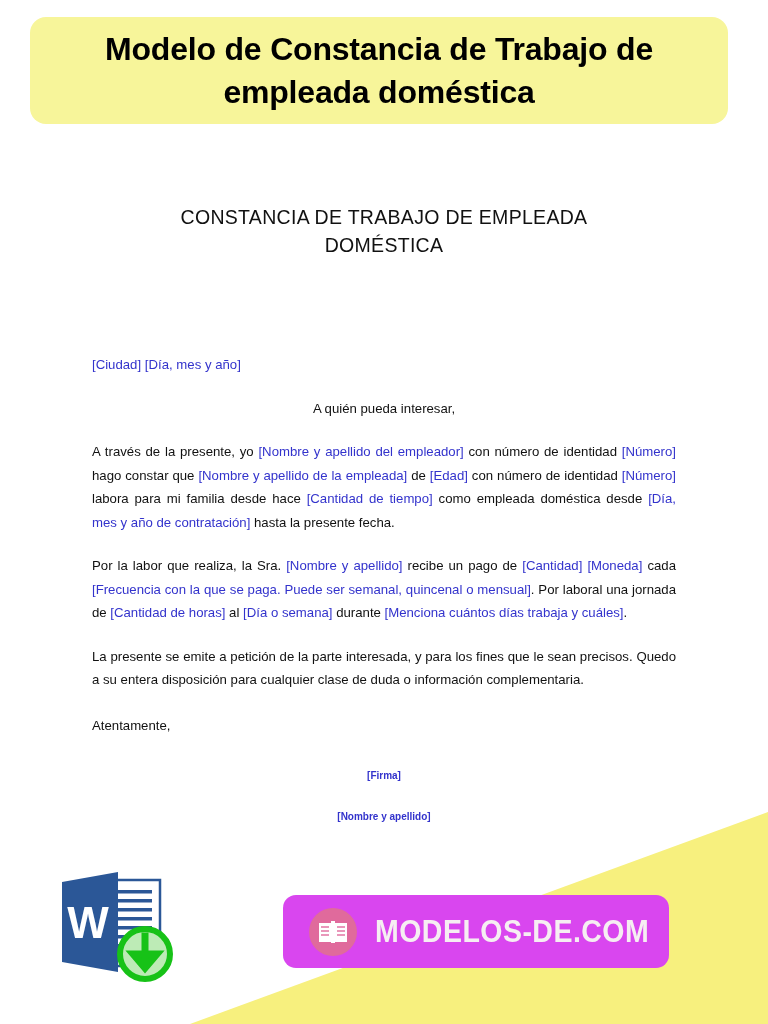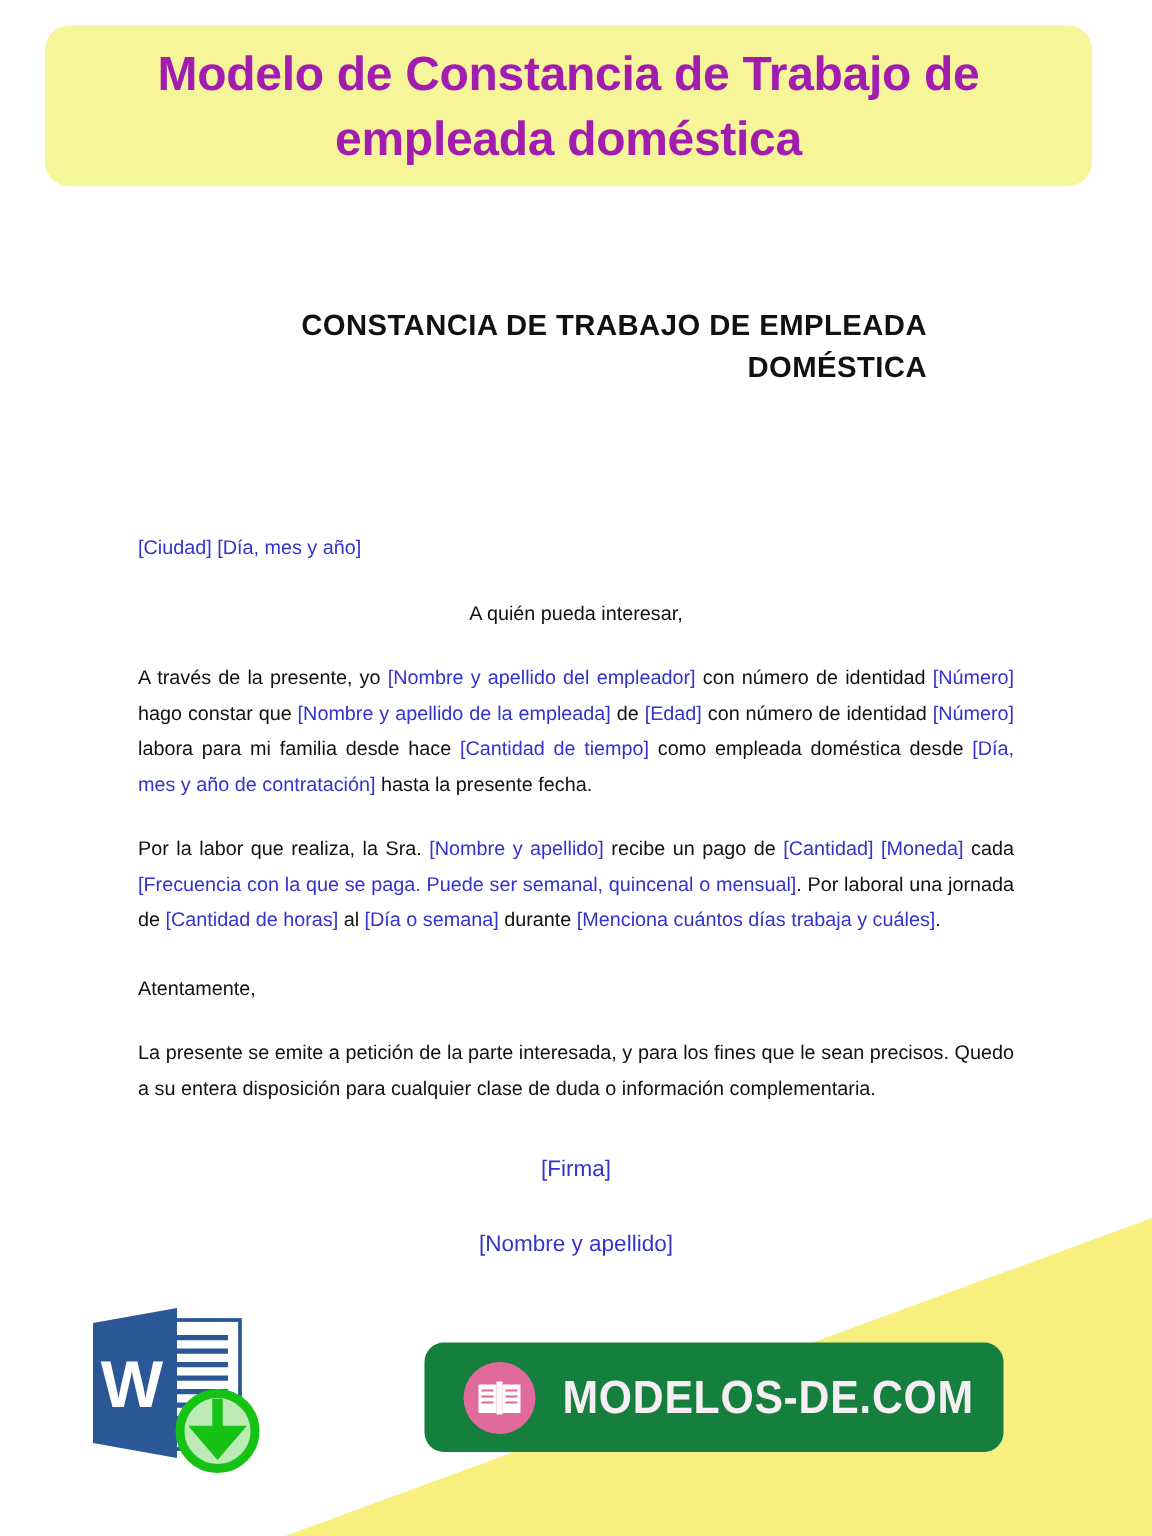--- a/index.html
+++ b/index.html
@@ -41,45 +41,45 @@
     background: #f7f59a;
     border-radius: 16px;
     display: flex;
     align-items: center;
     justify-content: center;
     z-index: 3;
   }
   .header-title {
     margin: 0;
     padding: 0 28px;
-    color: #a21caf;
+    color: #000000;
     font-family: "Liberation Sans", sans-serif;
     font-weight: bold;
     font-size: 32px;
     line-height: 1.32;
     text-align: center;
     letter-spacing: -0.2px;
   }
 
   
   .doc {
     position: absolute;
     left: 0;
     top: 150px;
     width: 768px;
     z-index: 2;
   }
 
   .doc-title {
     margin: 0;
     padding: 54px 150px 0 150px;
-    text-align: right;
+    text-align: center;
     color: #111111;
     font-family: "Liberation Sans", sans-serif;
-    font-weight: bold;
+    font-weight: normal;
     font-size: 19.5px;
     line-height: 1.42;
     letter-spacing: 0.3px;
   }
 
   .doc-body {
     margin: 0 auto;
     width: 584px;
     padding-top: 10px;
     font-family: "Liberation Sans", sans-serif;
@@ -106,22 +106,22 @@
     color: #3333cc;
   }
 
   .sign-block {
     margin-top: 30px;
     text-align: center;
   }
   .sign-line {
     margin: 0 0 23px 0;
     color: #3333cc;
-    font-weight: normal;
-    font-size: 15px;
+    font-weight: bold;
+    font-size: 10px;
   }
   .sign-line:last-child { margin-bottom: 0; }
 
   .closing { margin-top: 22px; text-align: left; }
 
   
   .footer {
     position: absolute;
     left: 0;
     bottom: 0;
@@ -137,21 +137,21 @@
     width: 124px;
     height: 118px;
   }
 
   .brand-button {
     position: absolute;
     left: 283px;
     bottom: 56px;
     width: 386px;
     height: 73px;
-    background: #15803d;
+    background: #d946ef;
     border-radius: 13px;
     display: flex;
     align-items: center;
     padding-left: 26px;
     box-sizing: border-box;
   }
   .brand-circle {
     width: 48px;
     height: 48px;
     border-radius: 50%;
@@ -195,23 +195,23 @@
       <p class="date-line">
         <span class="ph">[Ciudad]</span><span> </span><span class="ph">[Día, mes y año]</span>
       </p>
 
       <p class="p salutation">A quién pueda interesar,</p>
 
       <p class="p p-first"><span>A través de la presente, yo </span><span class="ph">[Nombre y apellido del empleador]</span><span> con número de identidad </span><span class="ph">[Número]</span><span> hago constar que </span><span class="ph">[Nombre y apellido de la empleada]</span><span> de </span><span class="ph">[Edad]</span><span> con número de identidad </span><span class="ph">[Número]</span><span> labora para mi familia desde hace </span><span class="ph">[Cantidad de tiempo]</span><span> como empleada doméstica desde </span><span class="ph">[Día, mes y año de contratación]</span><span> hasta la presente fecha.</span></p>
 
       <p class="p"><span>Por la labor que realiza, la Sra. </span><span class="ph">[Nombre y apellido]</span><span> recibe un pago de </span><span class="ph">[Cantidad]</span><span> </span><span class="ph">[Moneda]</span><span> cada </span><span class="ph">[Frecuencia con la que se paga. Puede ser semanal, quincenal o mensual]</span><span>. Por laboral una jornada de </span><span class="ph">[Cantidad de horas]</span><span> al </span><span class="ph">[Día o semana]</span><span> durante </span><span class="ph">[Menciona cuántos días trabaja y cuáles]</span><span>.</span></p>
 
+      <p class="p">La presente se emite a petición de la parte interesada, y para los fines que le sean precisos. Quedo a su entera disposición para cualquier clase de duda o información complementaria.</p>
+
       <p class="p closing">Atentamente,</p>
-
-      <p class="p">La presente se emite a petición de la parte interesada, y para los fines que le sean precisos. Quedo a su entera disposición para cualquier clase de duda o información complementaria.</p>
 
       <div class="sign-block">
         <p class="sign-line">[Firma]</p>
         <p class="sign-line">[Nombre y apellido]</p>
       </div>
     </div>
   </div>
 
   <div class="footer">
 

